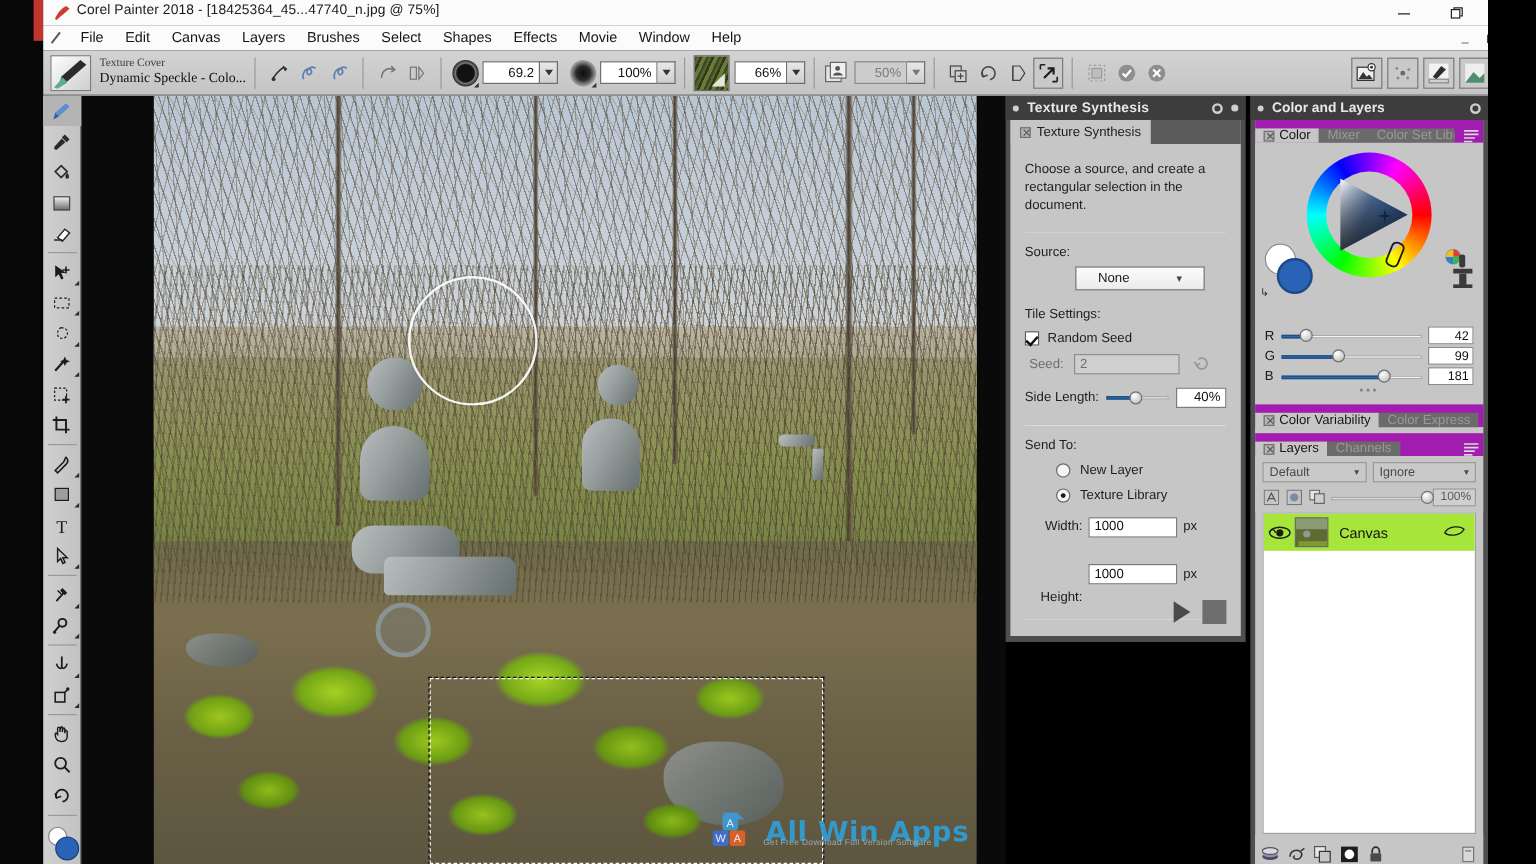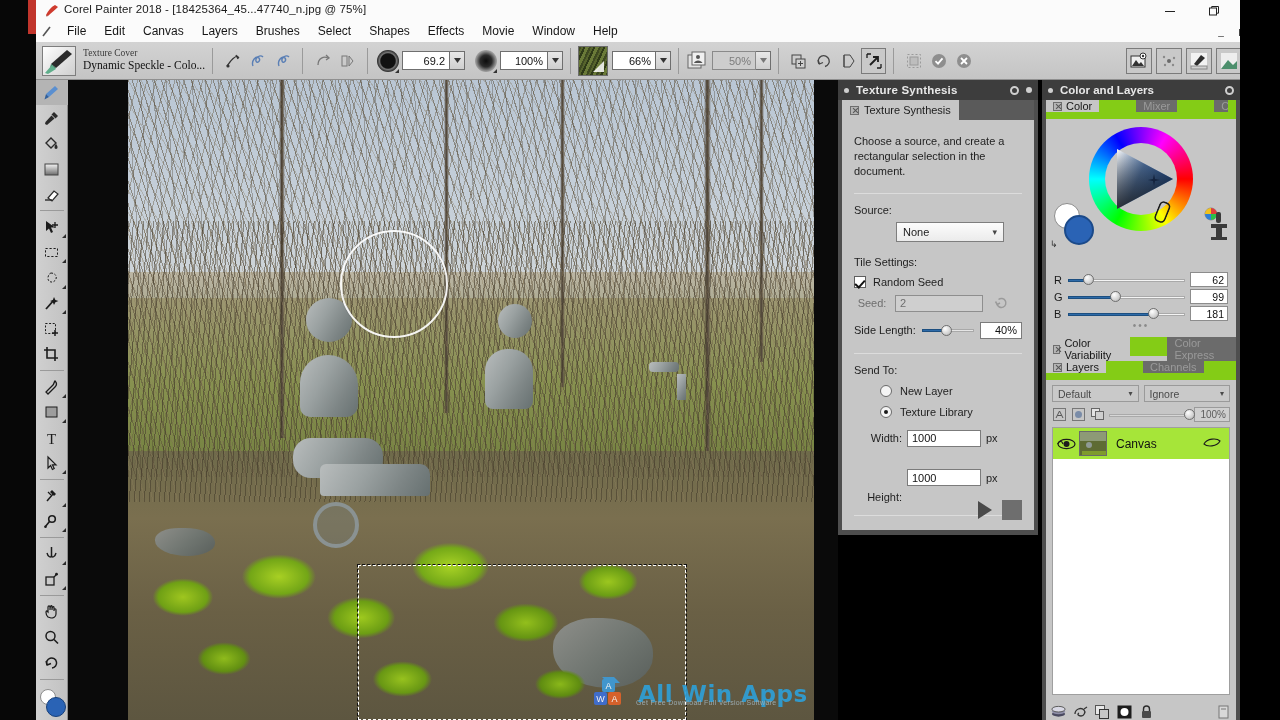--- a/index.html
+++ b/index.html
@@ -214,21 +214,21 @@
   }
   .tabsq { width:9px;height:9px;border:1px solid #6e6e6e;background:#b5b5b5; position:relative;}
   .tabsq::before, .tabsq::after { content:""; position:absolute; left:1px; top:3.5px; width:7px; height:1px; background:#555; transform:rotate(45deg);}
   .tabsq::after { transform:rotate(-45deg); }
   .ts-inner { padding: 10px 12px 0 12px; }
   .ts-desc { font-size: 11px; color:#1e1e1e; line-height:1.35; margin-top:4px; margin-bottom:14px; }
   .hr { height:1px; background:#a2a2a2; border-bottom:1px solid #dcdcdc; margin: 10px 0; }
   .lbl { font-size: 11px; color:#1e1e1e; }
   .select {
     width: 108px; height: 20px; background: linear-gradient(#fcfcfc,#ebebeb);
-    border: 1px solid #7e7e7e; display:flex; align-items:center; padding:0 6px;
+    border: 1px solid #7e7e7e; display:flex; align-items:center; padding:0 18px;
     font-size: 11px; color:#1b1b1b; margin: 6px 0 0 42px;
   }
   .select .chev { margin-left:auto; font-size:9px; color:#444; }
   .row { display:flex; align-items:center; }
   .chk { width:12px;height:12px;background:#fff;border:1px solid #5e5e5e; position:relative; }
   .chk.on::after { content:""; position:absolute; left:2px; top:1px; width:4px;height:8px;
     border:solid #111; border-width:0 2px 2px 0; transform:rotate(42deg); }
   .txtfield {
     height:17px; background:#cfcfcf; border:1px solid #8e8e8e; color:#6e6e6e;
     display:flex; align-items:center; padding:0 4px; font-size:11px;
@@ -242,21 +242,21 @@
   .radio { width:12px;height:12px;border-radius:50%;background:#f4f4f4;border:1px solid #6a6a6a; position:relative;}
   .radio.on::after{content:"";position:absolute;left:3px;top:3px;width:4px;height:4px;border-radius:50%;background:#1a1a1a;}
   .ts-footer { position:absolute; left:12px; right:12px; bottom: 10px; display:flex; justify-content:flex-end; align-items:center; gap:10px;}
   .play { width:0;height:0;border-left:14px solid #4a4a4a; border-top:9px solid transparent; border-bottom:9px solid transparent;}
   .stopsq { width:20px;height:20px; background:#6e6e6e; }
 
   
   .cl-panel { position:absolute; left:1042px; top:80px; width:198px; height:640px; background:#4e4e4e; }
   .cl-head { height:20px; background:#3d3d3d; display:flex; align-items:center; padding:0 6px; color:#e8e8e8; font-size:11.5px; }
   .cl-body { margin:0 4px; background:#c6c6c6; }
-  .cl-tabs { display:flex; height:19px; background:#84cc16; align-items:flex-start;gap:37px; }
+  .cl-tabs { display:flex; height:19px; background:#a21caf; align-items:flex-end; }
   .cl-tab { display:flex; align-items:center; gap:4px; padding:0 7px; font-size:11px; color:#8f8f8f; background:#6b6b6b; }
   .cl-tab.active { background:#c6c6c6; color:#161616; }
   .cl-tab.dim { background:#6b6b6b; color:#9a9a9a; }
   .tabmenu { margin-left:auto; width:20px; display:flex; align-items:center; justify-content:center; }
   .wheel-wrap { position:relative; height:150px; background:#c6c6c6; }
   .wheel {
     position:absolute; left:50%; top:8px; transform:translateX(-50%);
     width:104px; height:104px; border-radius:50%;
     background: conic-gradient(from 90deg, #ff0000, #ff8000, #ffff00, #80ff00, #00ff00, #00ff80, #00ffff, #0080ff, #0000ff, #8000ff, #ff00ff, #ff0080, #ff0000);
   }
@@ -935,21 +935,21 @@
       </div>
 
       <div class="rgb-rows">
         <div class="rgb-row">
           <span class="rgb-lab">R</span>
           <span class="rgb-sl">
             <span class="trk" style="position:absolute;left:0;right:0;top:5px;height:3px;background:#f4f4f4;border:1px solid #a9a9a9;"></span>
             <span class="fil" style="position:absolute;left:0;top:5px;height:3px;width:16%;background:#2d6aa8;border:1px solid #1d4f80;"></span>
             <span class="knb" style="position:absolute;left:13%;top:0;width:11px;height:11px;border-radius:50%;background:radial-gradient(circle at 35% 30%,#fff,#d2d2d2 60%,#a8a8a8);border:1px solid #6f6f6f;"></span>
           </span>
-          <span class="rgb-val">62</span>
+          <span class="rgb-val">42</span>
         </div>
         <div class="rgb-row">
           <span class="rgb-lab">G</span>
           <span class="rgb-sl">
             <span class="trk" style="position:absolute;left:0;right:0;top:5px;height:3px;background:#f4f4f4;border:1px solid #a9a9a9;"></span>
             <span class="fil" style="position:absolute;left:0;top:5px;height:3px;width:39%;background:#2d6aa8;border:1px solid #1d4f80;"></span>
             <span class="knb" style="position:absolute;left:36%;top:0;width:11px;height:11px;border-radius:50%;background:radial-gradient(circle at 35% 30%,#fff,#d2d2d2 60%,#a8a8a8);border:1px solid #6f6f6f;"></span>
           </span>
           <span class="rgb-val">99</span>
         </div>

